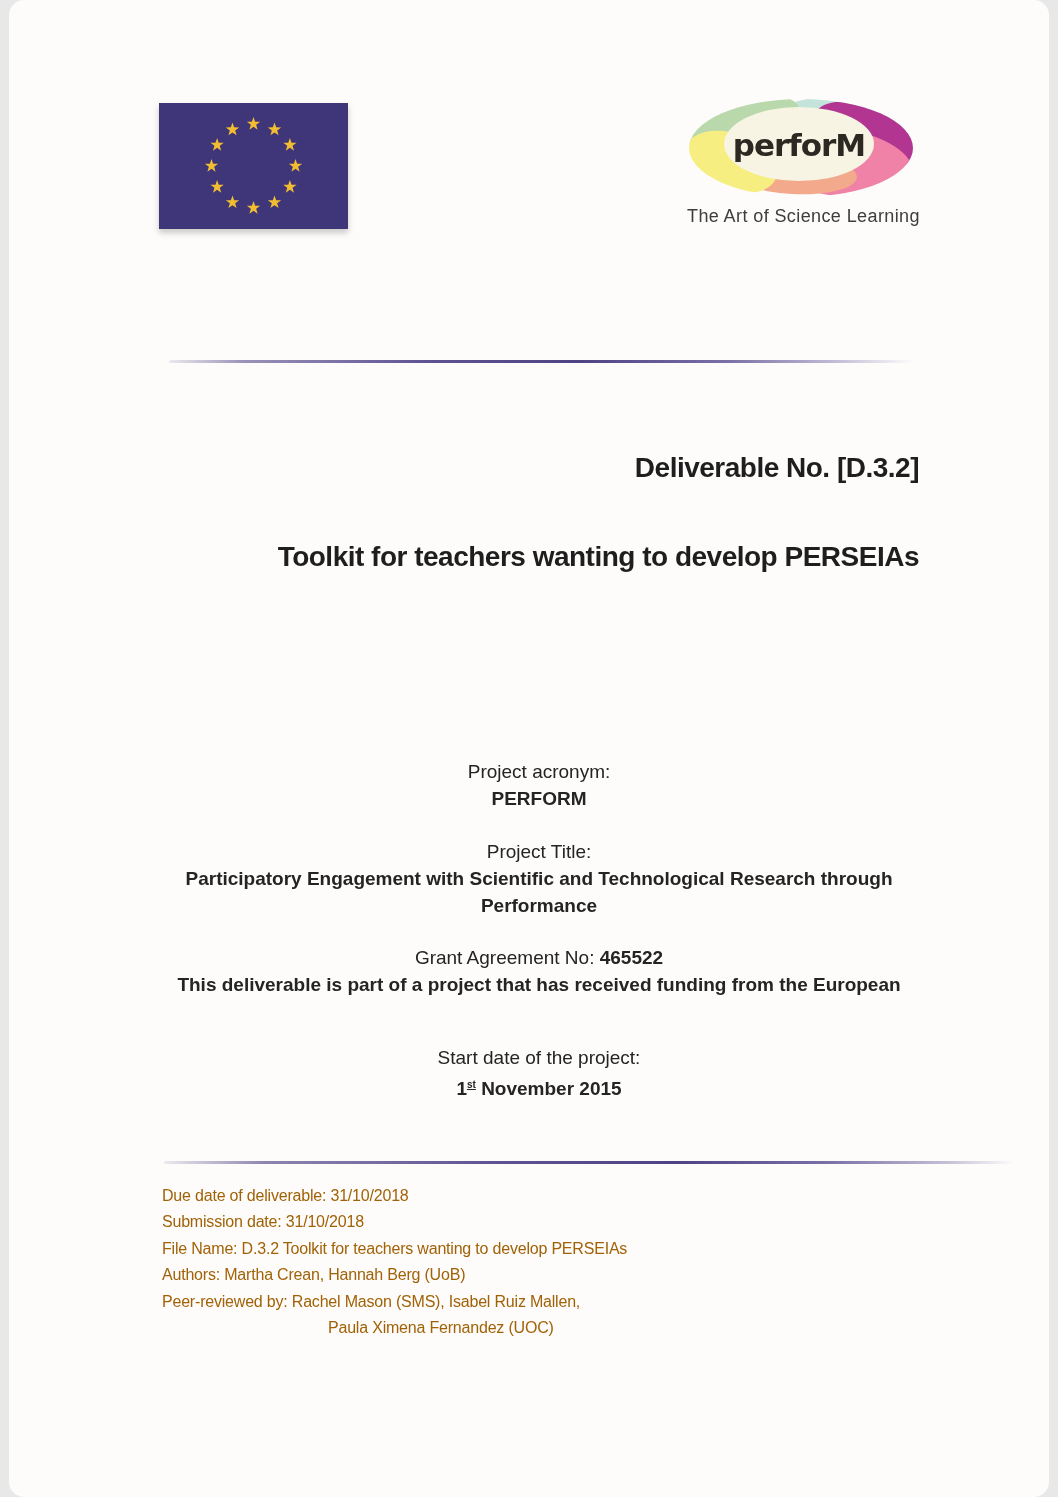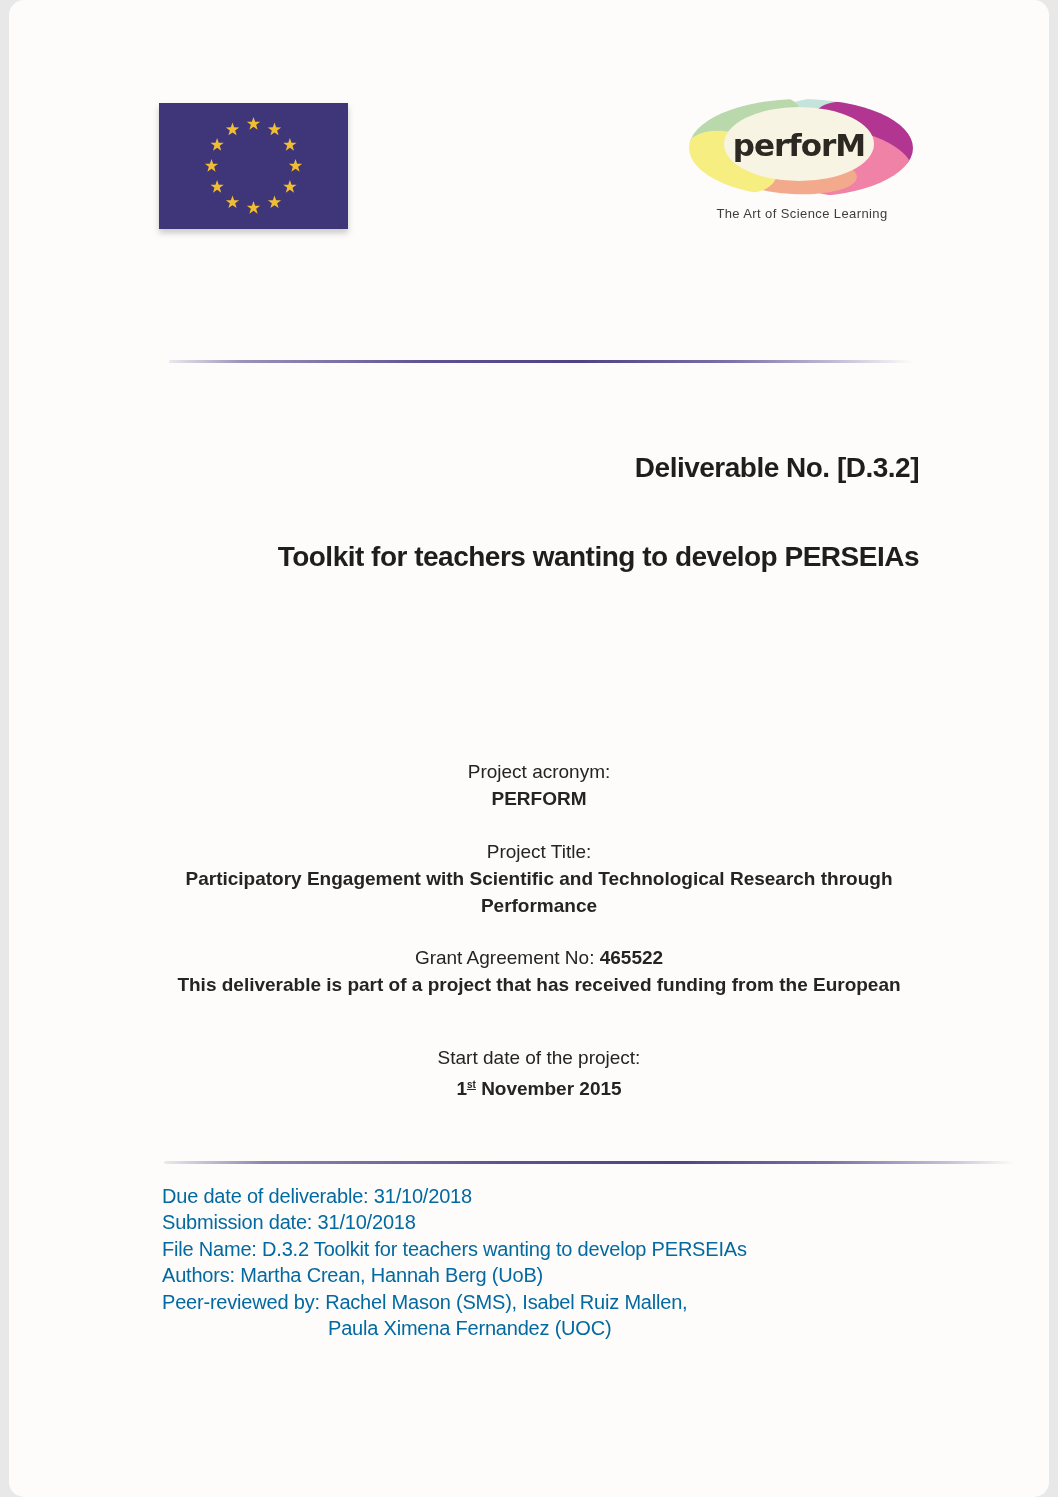--- a/index.html
+++ b/index.html
@@ -27,21 +27,21 @@
   
   .perform-logo {
     position: absolute;
     left: 678px; top: 98px;
     width: 230px;
     text-align: center;
   }
   .perform-logo svg { display: block; }
   .perform-tagline {
     margin-top: 4px;
-    font-size: 13px;
+    font-size: 18px;
     letter-spacing: 0.4px;
     color: #3d3d3d;
     white-space: nowrap;
   }
 
   
   .divider {
     position: absolute;
     height: 3px;
     border-radius: 2px;
@@ -94,24 +94,24 @@
     font-size: 10px;
     vertical-align: 7px;
     font-weight: bold;
     text-decoration: underline;
   }
 
   
   .footer-block {
     position: absolute;
     left: 153px; top: 1183px;
-    font-size: 20px;
+    font-size: 16px;
     line-height: 26.4px;
     letter-spacing: -0.2px;
-    color: #0369a1;
+    color: #a16207;
     white-space: nowrap;
   }
   .footer-block .indent { padding-left: 166px; }
 </style>
 </head>
 <body>
 
 <div class="page">
 
   <div class="eu-flag">

